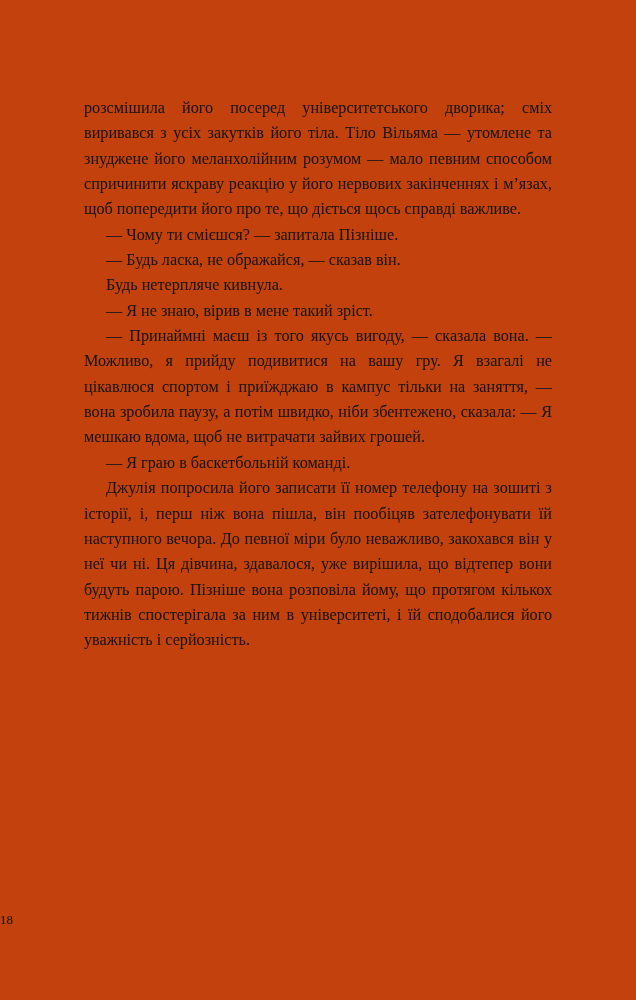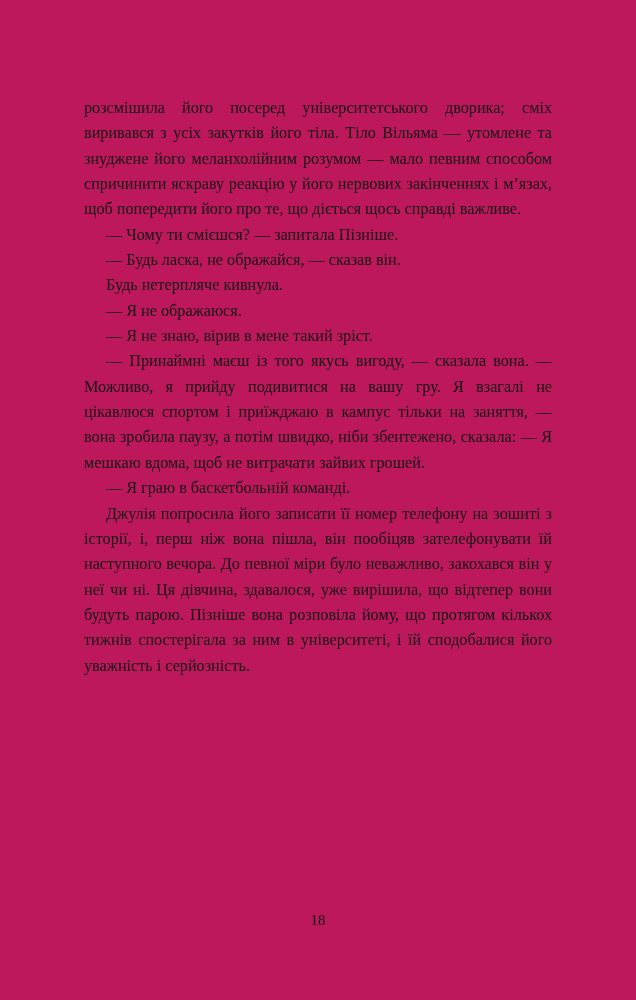--- a/index.html
+++ b/index.html
@@ -12,21 +12,21 @@
     background: #ffffff;
     font-family: "Liberation Serif", "DejaVu Serif", serif;
     color: #111111;
   }
   .page {
     position: relative;
     width: 636px;
     height: 1000px;
     box-sizing: border-box;
     padding: 96px 84px 0 84px;
-    background: #be185d;
+    background: #c2410c;
   }
   .body-text {
     font-size: 16.2px;
     line-height: 1.565;
     text-align: justify;
     text-justify: inter-word;
     hyphens: manual;
     color: #141414;
   }
   .para {
@@ -37,35 +37,34 @@
     text-indent: 22px;
   }
   .para.dialogue {
     text-indent: 22px;
   }
   .page-number {
     position: absolute;
     left: 0;
     right: 0;
     top: 912px;
-    text-align: center;
-    font-size: 15px;
+    text-align: left;
+    font-size: 13px;
     color: #141414;
     font-family: "Liberation Serif", "DejaVu Serif", serif;
   }
 </style>
 </head>
 <body>
 
 <div class="page">
   <div class="body-text">
     <p class="para">розсмішила його посеред університетського дворика; сміх виривався з усіх закутків його тіла. Тіло Вільяма — утомлене та знуджене його меланхолійним розумом — мало певним способом спричинити яскраву реакцію у його нервових закінченнях і м’язах, щоб попередити його про те, що діється щось справді важливе.</p>
     <p class="para dialogue">— Чому ти смієшся? — запитала Пізніше.</p>
     <p class="para dialogue">— Будь ласка, не ображайся, — сказав він.</p>
     <p class="para dialogue">Будь нетерпляче кивнула.</p>
-    <p class="para dialogue">— Я не ображаюся.</p>
     <p class="para dialogue">— Я не знаю, вірив в мене такий зріст.</p>
     <p class="para dialogue">— Принаймні маєш із того якусь вигоду, — сказала вона. — Можливо, я прийду подивитися на вашу гру. Я взагалі не цікавлюся спортом і приїжджаю в кампус тільки на заняття, — вона зробила паузу, а потім швидко, ніби збентежено, сказала: — Я мешкаю вдома, щоб не витрачати зайвих грошей.</p>
     <p class="para dialogue">— Я граю в баскетбольній команді.</p>
     <p class="para indent">Джулія попросила його записати її номер телефону на зошиті з історії, і, перш ніж вона пішла, він пообіцяв зателефонувати їй наступного вечора. До певної міри було неважливо, закохався він у неї чи ні. Ця дівчина, здавалося, уже вирішила, що відтепер вони будуть парою. Пізніше вона розповіла йому, що протягом кількох тижнів спостерігала за ним в університеті, і їй сподобалися його уважність і серйозність.</p>
   </div>
   <div class="page-number">18</div>
 </div>
 
 </body></html>

